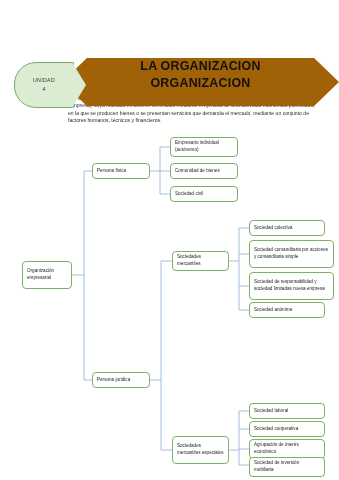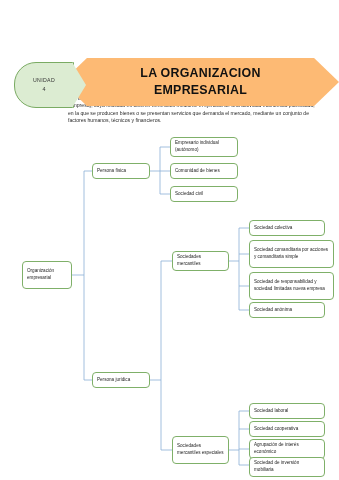--- a/index.html
+++ b/index.html
@@ -23,24 +23,24 @@
     content:"";position:absolute;right:-13px;top:-1px;
     width:0;height:0;
     border-top:23px solid transparent;border-bottom:23px solid transparent;
     border-left:14px solid #dcecd2;
   }
   .unit-badge .bl{font-size:5.2px;letter-spacing:.35px;color:#333;line-height:1.5;}
   .unit-badge .bn{font-size:5.4px;color:#333;line-height:1.5;}
 
   .banner{
     position:absolute;left:62px;top:30px;width:277px;height:48px;
-    background:#fdba74;
+    background:#a16207;
     -webkit-clip-path:polygon(0 50%,9% 0,91% 0,100% 50%,91% 100%,9% 100%);
     clip-path:polygon(0 50%,9% 0,91% 0,100% 50%,91% 100%,9% 100%);
-    display:flex;flex-direction:column;align-items:center;justify-content:center;
+    display:flex;flex-direction:column;align-items:center;
     z-index:2;
   }
   .banner .t1,.banner .t2{
     font-weight:bold;font-size:12.4px;letter-spacing:.25px;color:#111;line-height:1.35;
   }
 
   
   .sec{position:absolute;left:0;top:86px;width:339px;}
   .sec-head{position:relative;height:8px;margin-left:47px;}
   .sec-num{
@@ -74,21 +74,21 @@
 
 <div id="page">
 
   <div class="header">
     <div class="unit-badge">
       <div class="bl">UNIDAD</div>
       <div class="bn">4</div>
     </div>
     <div class="banner">
       <div class="t1">LA ORGANIZACION</div>
-      <div class="t2">EMPRESARIAL</div>
+      <div class="t2">ORGANIZACION</div>
     </div>
   </div>
 
   <div class="sec">
     <div class="sec-head">
       <div class="sec-num">1.1.</div>
       <div class="sec-title">concepto y clasificación de organización empresarial.</div>
     </div>
     <div class="sec-body">una organización empresarial es aquella creada por una persona física (autónomo) o persona jurídica (empresa), cuya finalidad es obtener beneficios mediante el ejercicio de una actividad económica planificada, en la que se producen bienes o se presentan servicios que demanda el mercado, mediante un conjunto de factores humanos, técnicos y financieros.</div>
   </div>

